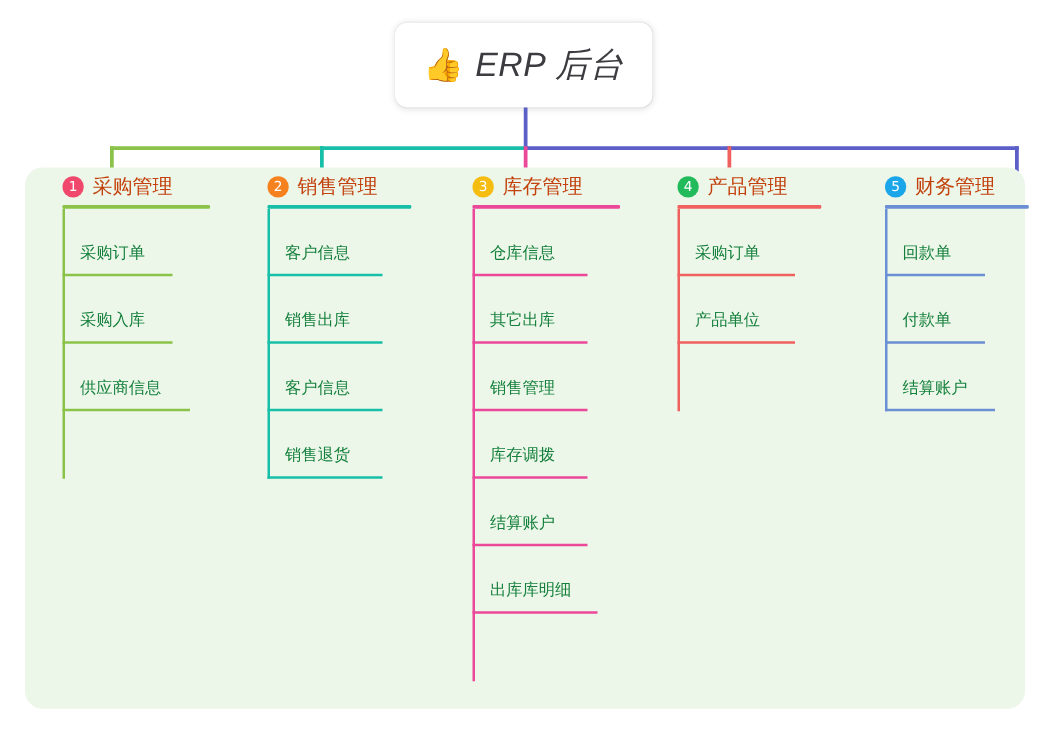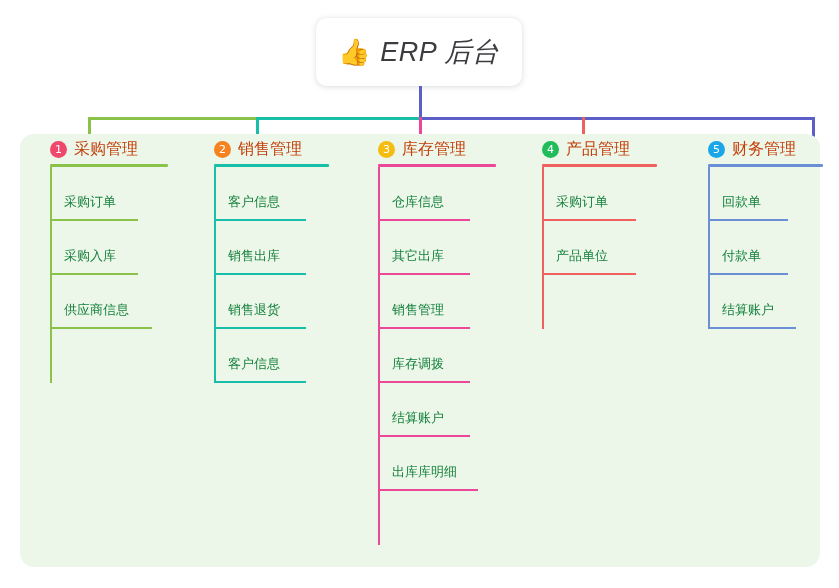--- a/index.html
+++ b/index.html
@@ -176,25 +176,25 @@
             <div class="spine" style="height: 216px; background: rgb(24, 191, 168);"></div>
             <div class="leaf">
               <div class="leaf-label">客户信息</div>
               <div class="leaf-rule" style="width: 92px; background: rgb(24, 191, 168);"></div>
             </div>
             <div class="leaf">
               <div class="leaf-label">销售出库</div>
               <div class="leaf-rule" style="width: 92px; background: rgb(24, 191, 168);"></div>
             </div>
             <div class="leaf">
+              <div class="leaf-label">客户信息</div>
+              <div class="leaf-rule" style="width: 92px; background: rgb(24, 191, 168);"></div>
+            </div>
+            <div class="leaf">
               <div class="leaf-label">销售退货</div>
-              <div class="leaf-rule" style="width: 92px; background: rgb(24, 191, 168);"></div>
-            </div>
-            <div class="leaf">
-              <div class="leaf-label">客户信息</div>
               <div class="leaf-rule" style="width: 92px; background: rgb(24, 191, 168);"></div>
             </div>
           </div>
         </div>
         <div class="column" style="left: 340px;">
           <div class="col-head">
             <span class="badge" style="background: rgb(245, 188, 18);">3</span>
             <span class="col-title">库存管理</span>
           </div>
           <div class="col-rule" style="width: 118px; margin-left: 18px; background: rgb(236, 72, 153);"></div>

